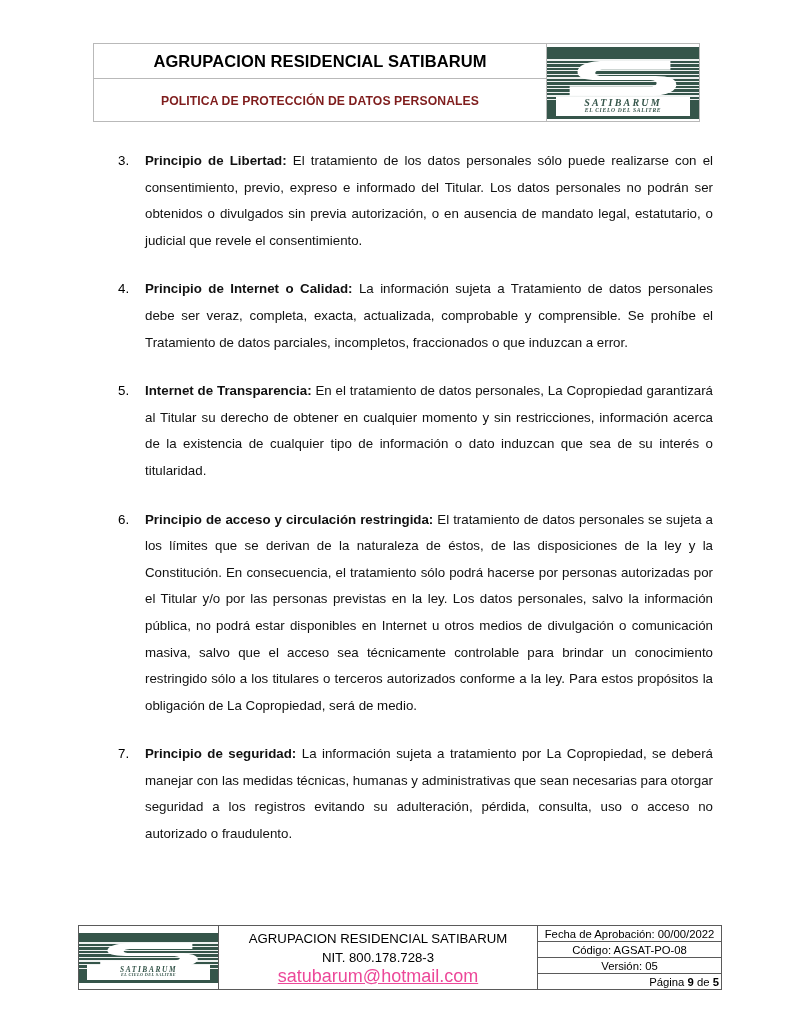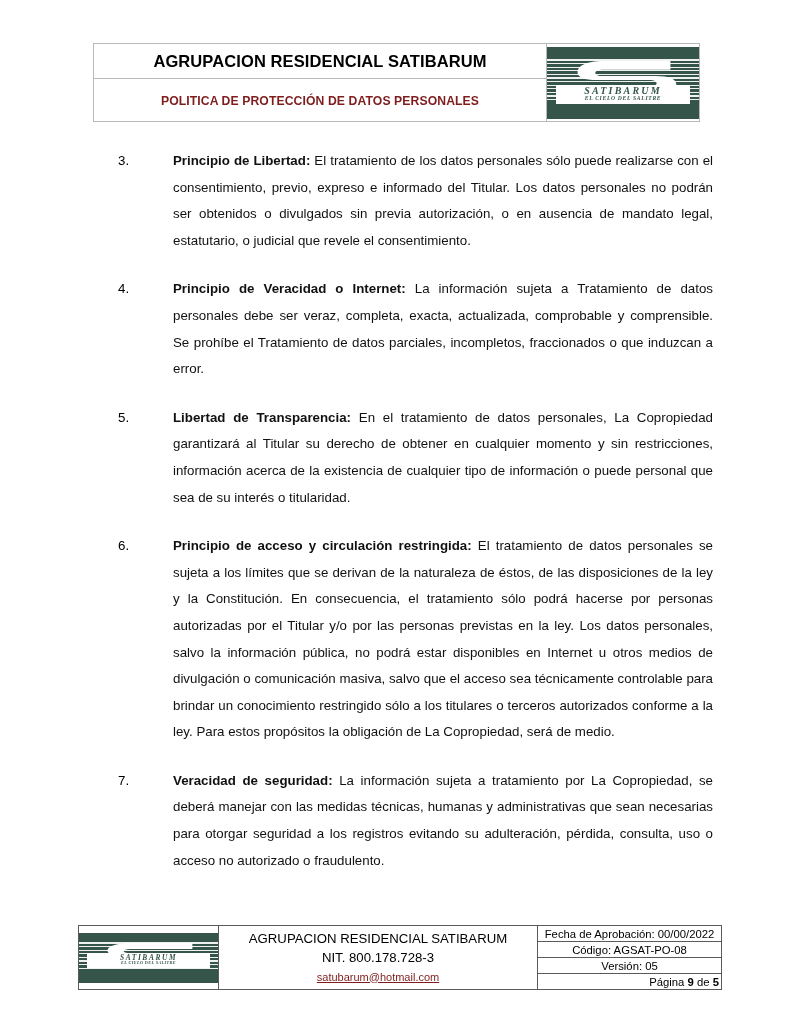--- a/index.html
+++ b/index.html
@@ -95,21 +95,21 @@
     left: 50%;
     top: 46%;
     transform: translate(-50%, -50%);
     width: 78%;
     height: 70%;
   }
   .logo-name {
     position: absolute;
     left: 6%;
     right: 6%;
-    bottom: 15px;
+    bottom: 3px;
     background: #ffffff;
     text-align: center;
     line-height: 1.02;
     padding: 1px 0 2px;
   }
   .logo-name .l1 {
     display: block;
     font-family: "Liberation Serif", serif;
     font-size: 10px;
     font-weight: bold;
@@ -150,21 +150,20 @@
     text-align: left;
     font-size: 13.3px;
     line-height: 26.6px;
     color: #000;
   }
   .item-body {
     font-size: 13.3px;
     line-height: 26.6px;
     text-align: justify;
     color: #111;
-    margin-left: 28px;
   }
   .item-body b {
     font-weight: bold;
   }
 
   
   .footer-table {
     position: absolute;
     left: 78px;
     top: 925px;
@@ -187,23 +186,23 @@
     text-align: center;
     padding: 2px 4px;
   }
   .ft-center-line {
     font-size: 13.2px;
     line-height: 19px;
     color: #000;
     white-space: nowrap;
   }
   .ft-email {
-    font-size: 11px;
+    font-size: 18px;
     line-height: 19px;
-    color: #7f1d1d;
+    color: #ec4899;
     text-decoration: underline;
     white-space: nowrap;
   }
   .ft-meta-cell {
     padding: 0;
     vertical-align: top;
   }
   .meta-table {
     width: 100%;
     border-collapse: collapse;
@@ -261,42 +260,42 @@
     <div class="item">
       <span class="item-num">3.</span>
       <div class="item-body">
         <b>Principio de Libertad:</b><span> El tratamiento de los datos personales sólo puede realizarse con el consentimiento, previo, expreso e informado del Titular. Los datos personales no podrán ser obtenidos o divulgados sin previa autorización, o en ausencia de mandato legal, estatutario, o judicial que revele el consentimiento.</span>
       </div>
     </div>
 
     <div class="item">
       <span class="item-num">4.</span>
       <div class="item-body">
-        <b>Principio de Veracidad o Internet:</b><span> La información sujeta a Tratamiento de datos personales debe ser veraz, completa, exacta, actualizada, comprobable y comprensible. Se prohíbe el Tratamiento de datos parciales, incompletos, fraccionados o que induzcan a error.</span>
+        <b>Principio de Internet o Calidad:</b><span> La información sujeta a Tratamiento de datos personales debe ser veraz, completa, exacta, actualizada, comprobable y comprensible. Se prohíbe el Tratamiento de datos parciales, incompletos, fraccionados o que induzcan a error.</span>
       </div>
     </div>
 
     <div class="item">
       <span class="item-num">5.</span>
       <div class="item-body">
-        <b>Libertad de Transparencia:</b><span> En el tratamiento de datos personales, La Copropiedad garantizará al Titular su derecho de obtener en cualquier momento y sin restricciones, información acerca de la existencia de cualquier tipo de información o puede personal que sea de su interés o titularidad.</span>
+        <b>Internet de Transparencia:</b><span> En el tratamiento de datos personales, La Copropiedad garantizará al Titular su derecho de obtener en cualquier momento y sin restricciones, información acerca de la existencia de cualquier tipo de información o dato induzcan que sea de su interés o titularidad.</span>
       </div>
     </div>
 
     <div class="item">
       <span class="item-num">6.</span>
       <div class="item-body">
         <b>Principio de acceso y circulación restringida:</b><span> El tratamiento de datos personales se sujeta a los límites que se derivan de la naturaleza de éstos, de las disposiciones de la ley y la Constitución. En consecuencia, el tratamiento sólo podrá hacerse por personas autorizadas por el Titular y/o por las personas previstas en la ley. Los datos personales, salvo la información pública, no podrá estar disponibles en Internet u otros medios de divulgación o comunicación masiva, salvo que el acceso sea técnicamente controlable para brindar un conocimiento restringido sólo a los titulares o terceros autorizados conforme a la ley. Para estos propósitos la obligación de La Copropiedad, será de medio.</span>
       </div>
     </div>
 
     <div class="item">
       <span class="item-num">7.</span>
       <div class="item-body">
-        <b>Veracidad de seguridad:</b><span> La información sujeta a tratamiento por La Copropiedad, se deberá manejar con las medidas técnicas, humanas y administrativas que sean necesarias para otorgar seguridad a los registros evitando su adulteración, pérdida, consulta, uso o acceso no autorizado o fraudulento.</span>
+        <b>Principio de seguridad:</b><span> La información sujeta a tratamiento por La Copropiedad, se deberá manejar con las medidas técnicas, humanas y administrativas que sean necesarias para otorgar seguridad a los registros evitando su adulteración, pérdida, consulta, uso o acceso no autorizado o fraudulento.</span>
       </div>
     </div>
 
   </div>
 
   <table class="footer-table">
     <tbody>
         <tr>
       <td class="ft-logo-cell">
         <div class="logo-box small">

